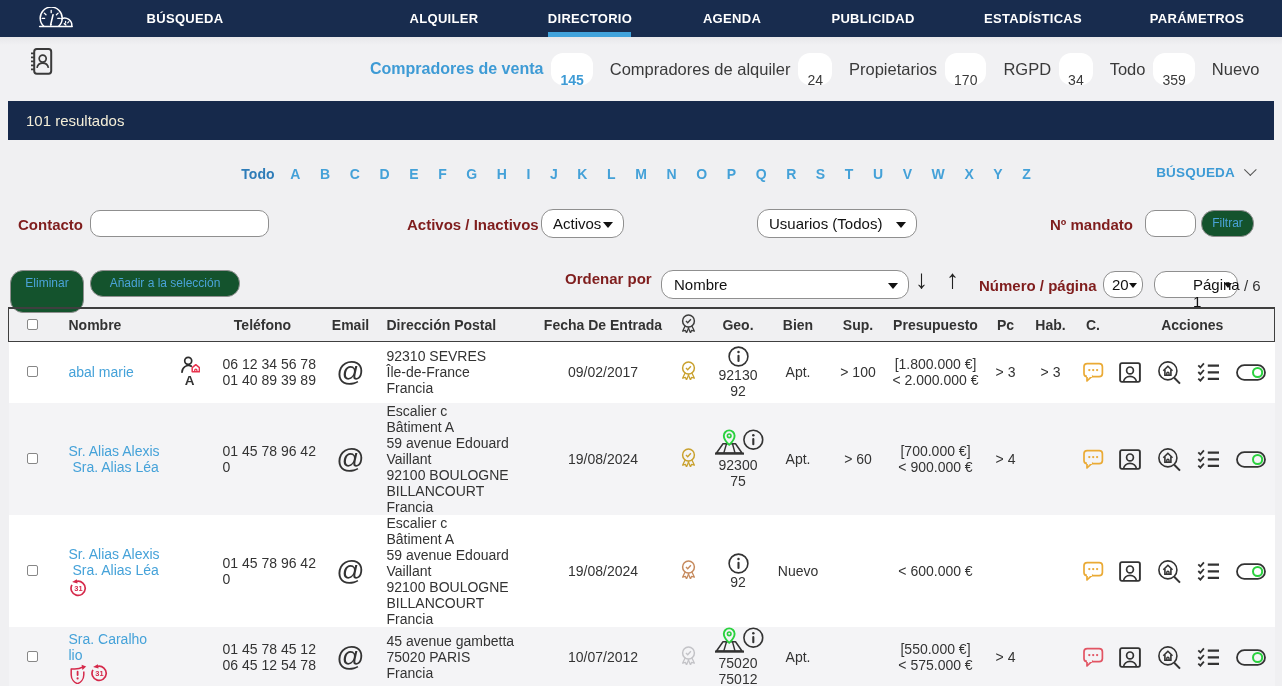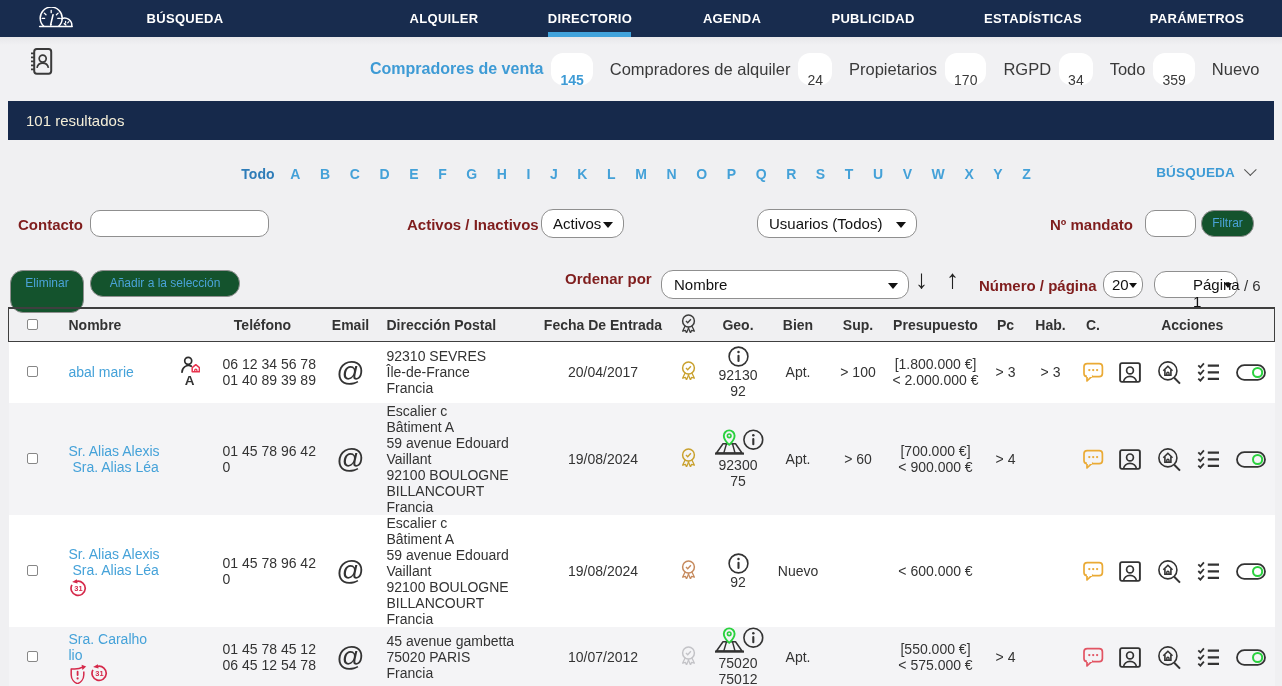--- a/index.html
+++ b/index.html
@@ -191,21 +191,21 @@
               <circle cx="8.2" cy="4.8" r="3.5" fill="none" stroke="#2d2d2d" stroke-width="1.7"></circle>
               <path d="M2 16.2 a6.6 6.6 0 0 1 9.2-6.1" fill="none" stroke="#2d2d2d" stroke-width="1.7" stroke-linecap="round"></path>
               <path d="M12.2 11.6 l3.6-2.9 3.6 2.9 v4.2 h-7.2 z" fill="none" stroke="#e8354f" stroke-width="1.5" stroke-linejoin="round"></path>
               <path d="M14.7 15.8 v-1.6 a1.1 1.1 0 0 1 2.2 0 v1.6" fill="none" stroke="#e8354f" stroke-width="1.3"></path>
             </svg></div>
           <div style="font-weight:bold;font-size:13.5px;line-height:15px">A</div>
         </td>
   <td class="cl" style="padding-left:11px;">06 12 34 56 78<br>01 40 89 39 89</td>
   <td class="cc" style="font-size:28px;">@</td>
   <td class="cl" style="padding-left:11px;">92310 SEVRES<br>Île-de-France<br>Francia</td>
-  <td class="cc">20/04/2017</td>
+  <td class="cc">09/02/2017</td>
   <td class="cc"><svg width="17" height="19" viewBox="0 0 17 19" fill="none" stroke="#c9a12e">
             <circle cx="8.5" cy="7" r="5.9" stroke-width="1.5"></circle>
             <path d="M6 7.1 l1.7 1.7 3.2-3.5" stroke-width="1.4"></path>
             <path d="M5.2 11.7 L2.6 17.2 l2.9-.8 1 2.5 2.4-5.6" stroke-width="1.3" stroke-linejoin="round"></path>
             <path d="M11.8 11.7 L14.4 17.2 l-2.9-.8 -1 2.5 -2.4-5.6" stroke-width="1.3" stroke-linejoin="round"></path>
           </svg></td>
   <td class="cc">
           <div><svg width="21" height="21" viewBox="0 0 21 21" style="vertical-align:top">
               <circle cx="10.5" cy="10.5" r="9.4" fill="#fff" stroke="#333" stroke-width="1.6"></circle>
               <circle cx="10.5" cy="6.1" r="1.25" fill="#333"></circle>

